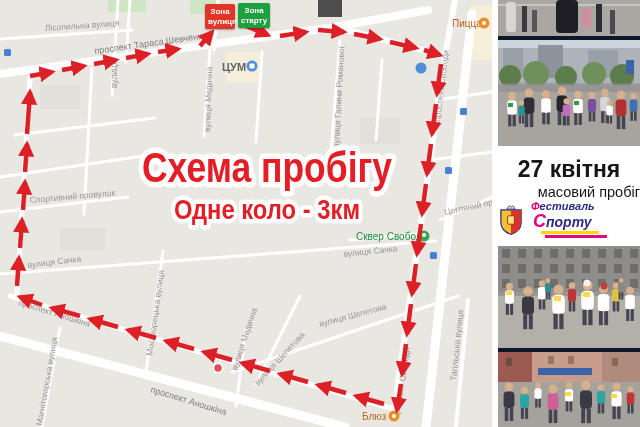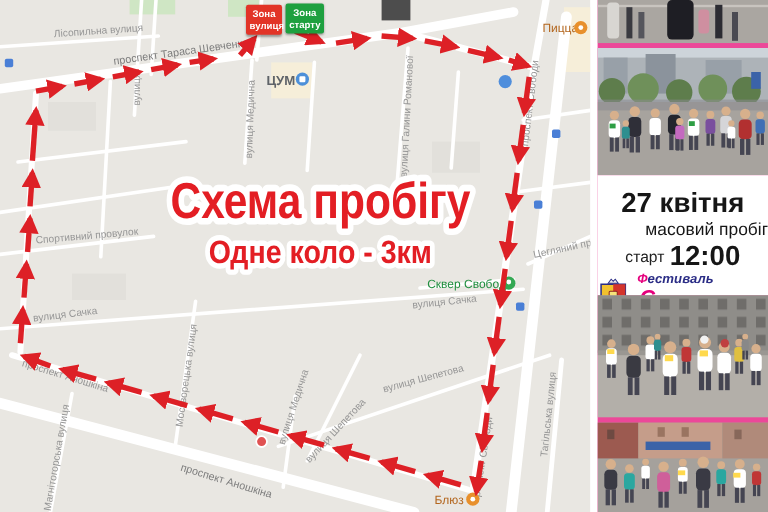--- a/index.html
+++ b/index.html
@@ -7,21 +7,21 @@
         font-family:"Liberation Sans",sans-serif;}
   .map-wrap{position:absolute;left:0;top:0;width:492px;height:427px;}
   .map-wrap svg{display:block;}
   
   .badge{position:absolute;color:#fff;font-size:8px;font-weight:bold;text-align:center;
          line-height:1.2;padding:3px 3px;border-radius:2px;box-shadow:0 1px 2px rgba(0,0,0,.35);}
   .badge span{display:block;}
   .badge.finish{left:205px;top:4px;width:24px;background:#e23427;}
   .badge.start{left:238px;top:3px;width:26px;background:#1ea03f;}
   
-  .side{position:absolute;left:498px;top:0;width:142px;height:427px;background:#ec4899;}
+  .side{position:absolute;left:498px;top:0;width:142px;height:427px;background:#0f172a;}
   .side svg{position:absolute;left:0;display:block;}
   .info{position:absolute;left:0;top:146px;width:142px;height:100px;background:#fff;text-align:center;color:#111;}
   .date{font-size:23px;font-weight:900;letter-spacing:0px;margin-top:10px;color:#161616;}
   .event{font-size:14.5px;margin-top:1px;color:#161616;text-align:right;}
   .start-row{margin-top:0;}
   .start-label{font-size:13px;vertical-align:3px;color:#222;}
   .start-time{font-size:23px;font-weight:900;color:#161616;}
   .logo-row{display:flex;align-items:center;justify-content:center;gap:3px;margin-top:1px;}
   .logo-text{font-style:italic;font-weight:bold;color:#2b2d86;text-align:left;line-height:1;}
   .l1{font-size:11px;}
@@ -239,24 +239,20 @@
       <use href="#person" x="62" y="58" width="13" height="28" style="color:#c46ac0"></use>
       <use href="#person" x="18" y="60" width="11" height="24" style="color:#2e8f8f"></use>
       <use href="#person" x="106" y="60" width="11" height="24" style="color:#ffffff"></use>
       <rect x="10" y="63" width="5" height="4" fill="#2e9e44"></rect>
       <rect x="76" y="61" width="5" height="4" fill="#2e9e44"></rect>
     </svg>
 
     <div class="info">
       <div class="date">27 квітня</div>
       <div class="event">масовий пробіг</div>
-      <div class="start-row">
-        <span class="start-label">старт</span>
-        <span class="start-time">12:00</span>
-      </div>
       <div class="logo-row">
         <svg width="26" height="32" viewBox="0 0 30 38">
           <path d="M10,6 l3,-4 l2,2 l2,-2 l3,4 z" fill="#eeeeee" stroke="#2b2d86" stroke-width="1"></path>
           <path d="M3,7 h24 v15 q0,10 -12,14 q-12,-4 -12,-14 z" fill="#f2c12e" stroke="#2b2d86" stroke-width="1.5"></path>
           <path d="M15,7 h12 v15 q0,10 -12,14 z" fill="#d4342c"></path>
           <rect x="11" y="14" width="8" height="10" rx="1" fill="#f6e27a" stroke="#8a2020" stroke-width="1"></rect>
         </svg>
         <div class="logo-text">
           <div class="l1"><span class="pink">Ф</span><span>естиваль</span></div>
           <div class="l2"><span class="pink">С</span><span>порту</span></div>

